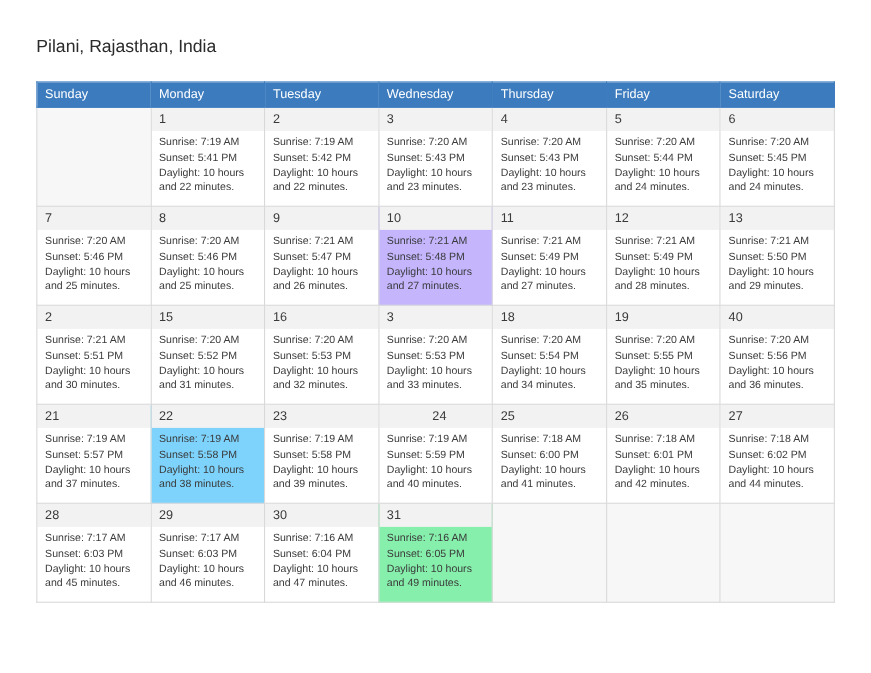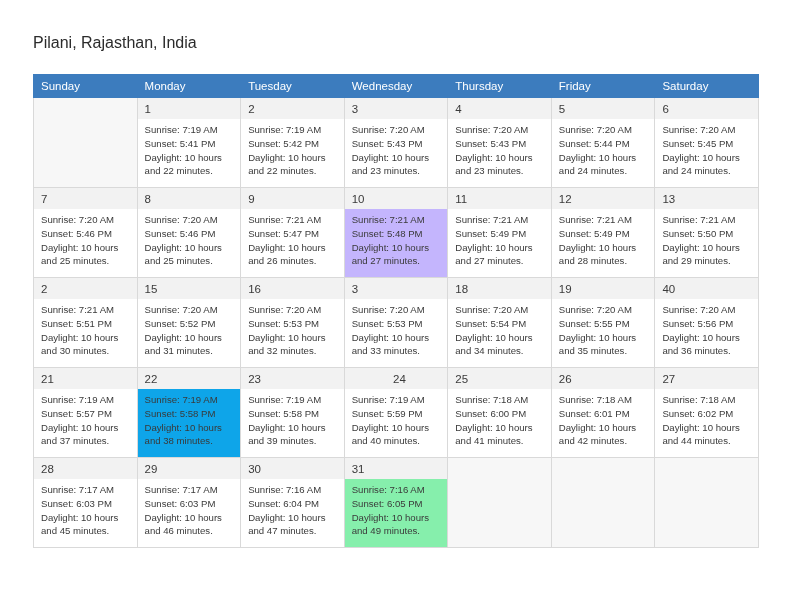--- a/index.html
+++ b/index.html
@@ -357,21 +357,21 @@
         <tr>
           <td class="shaded" style="background: rgb(255, 255, 255);">
             <div class="cell-inner">
               <div class="daynum" style="background: rgb(242, 242, 242); margin: -4px -6px 4px -7px; padding: 4px 0px 3px 7px;">21</div>
               <div class="detail">Sunrise: 7:19 AM
 Sunset: 5:57 PM
 Daylight: 10 hours
 and 37 minutes.</div>
             </div>
           </td>
-          <td class="shaded" style="background: #0ea5e9;">
+          <td class="shaded" style="background: #7dd3fc;">
             <div class="cell-inner">
               <div class="daynum" style="background: rgb(242, 242, 242); margin: -4px -6px 4px -7px; padding: 4px 0px 3px 7px;">22</div>
               <div class="detail">Sunrise: 7:19 AM
 Sunset: 5:58 PM
 Daylight: 10 hours
 and 38 minutes.</div>
             </div>
           </td>
           <td class="shaded" style="background: rgb(255, 255, 255);">
             <div class="cell-inner">

